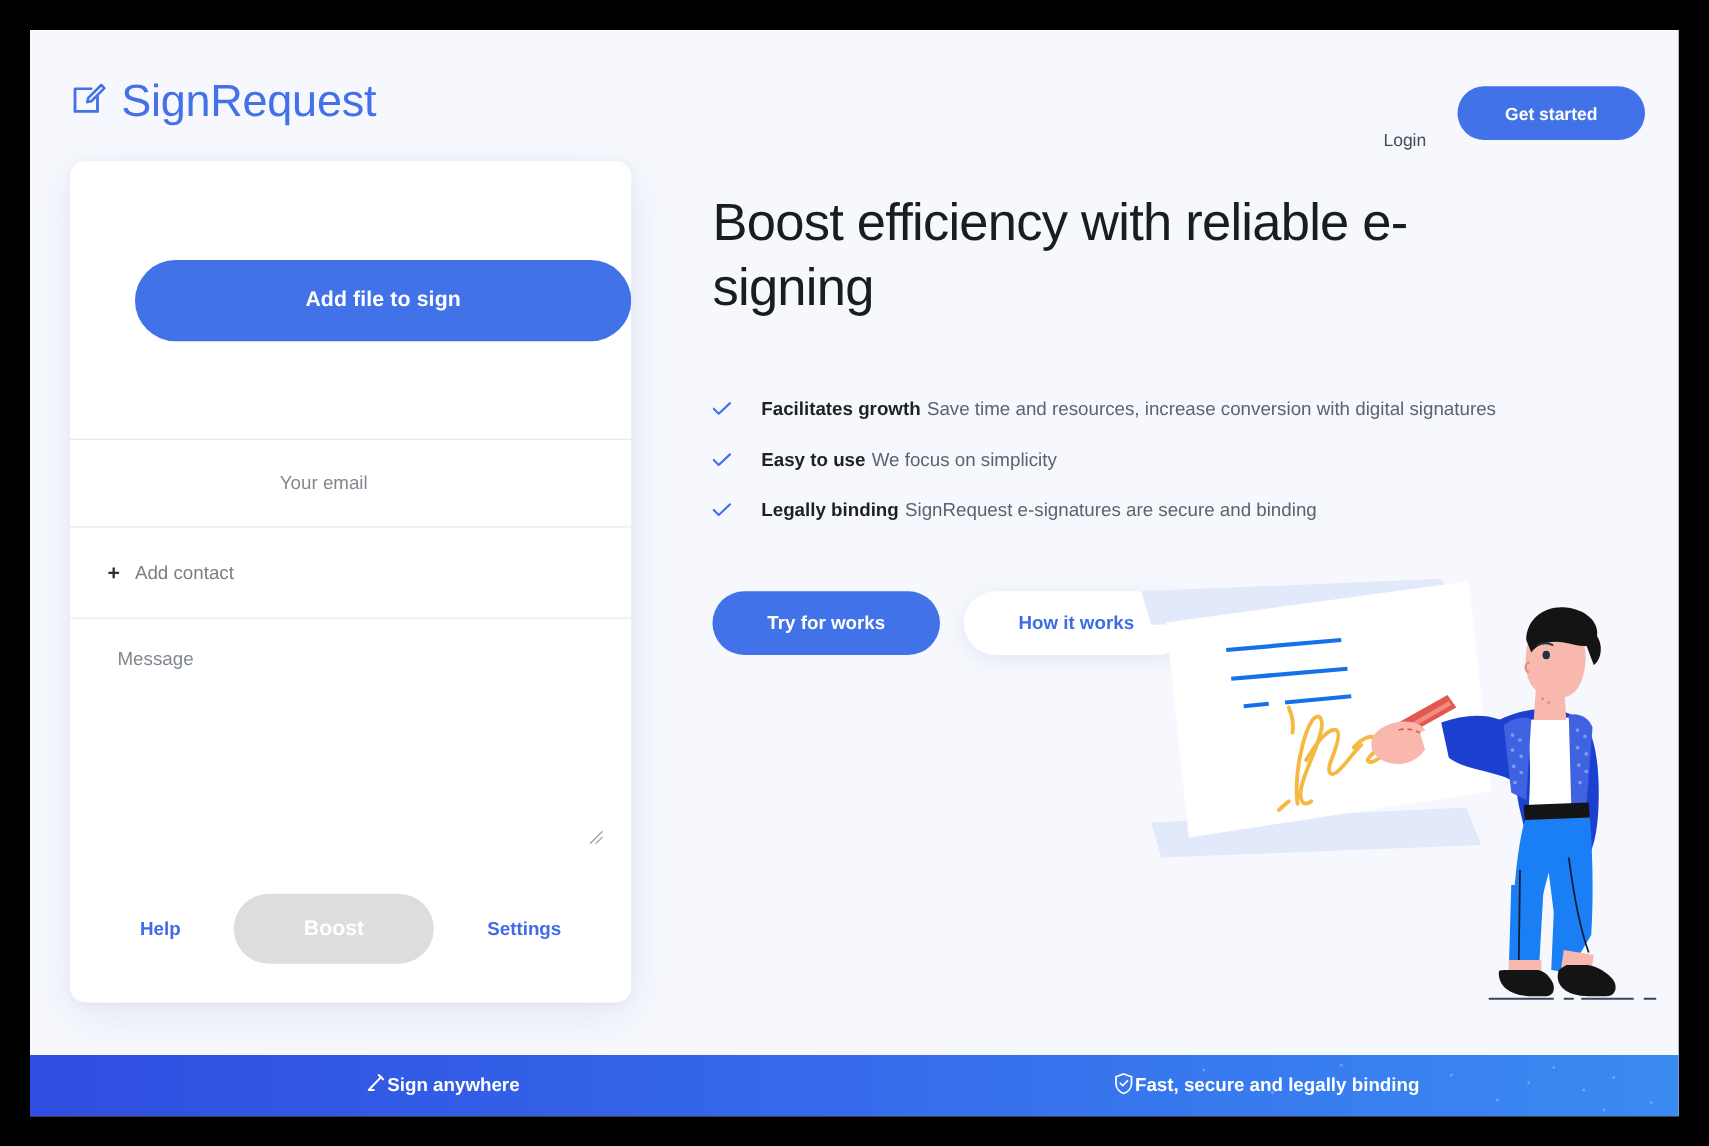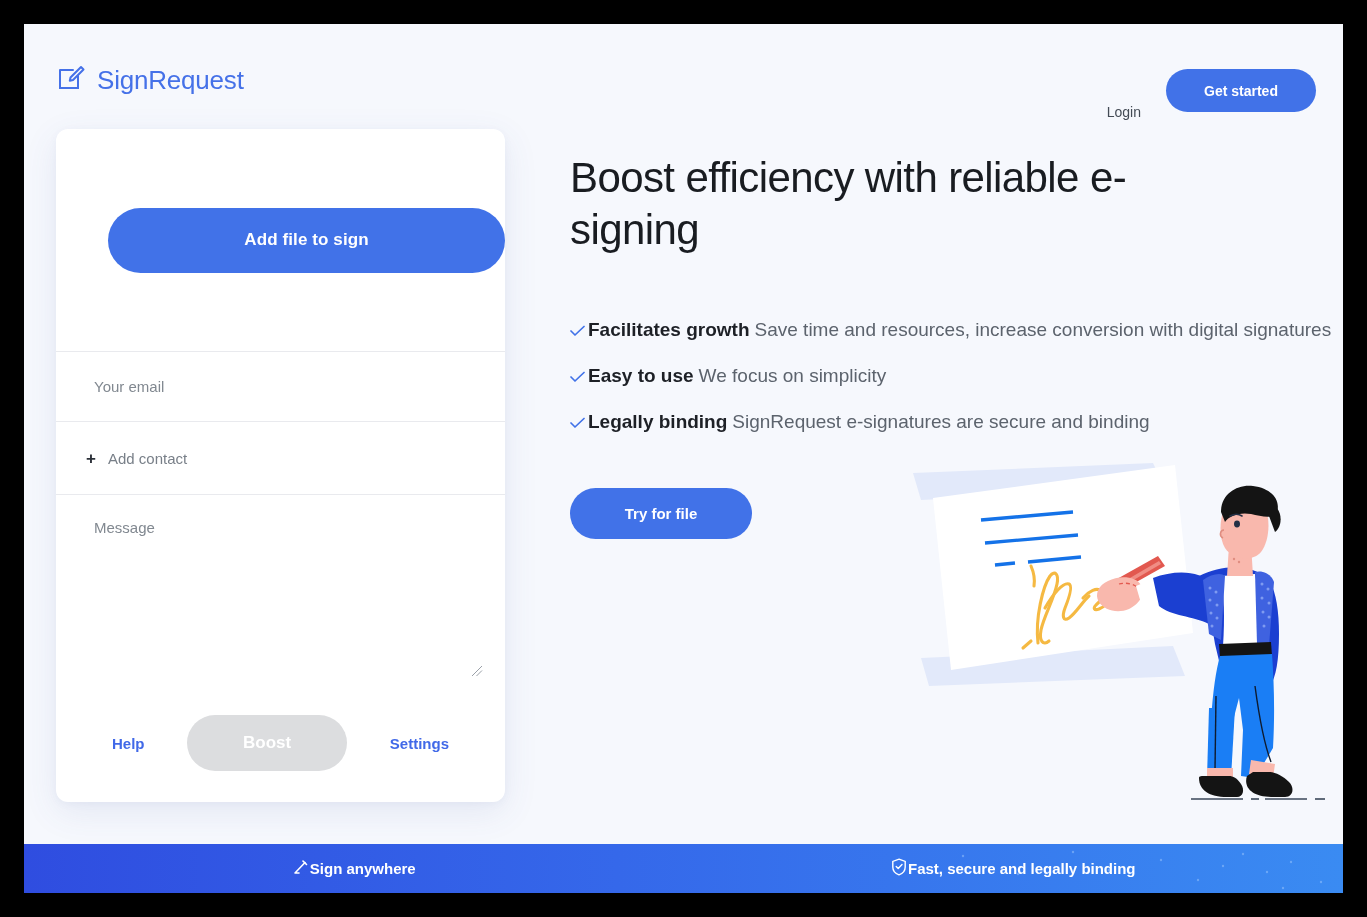--- a/index.html
+++ b/index.html
@@ -43,21 +43,21 @@
     position: absolute;
     left: 33px;
     top: 39px;
     display: flex;
     align-items: center;
     gap: 11px;
     cursor: pointer;
   }
   #logo .logo-mark { display: block; }
   #logo .logo-text {
-    font-size: 26px;
+    font-size: 36px;
     color: #4571e8;
     letter-spacing: -0.2px;
     line-height: 1;
     white-space: nowrap;
   }
   #login-link {
     position: absolute;
     right: 202px;
     top: 80px;
     font-size: 14px;
@@ -126,20 +126,21 @@
     padding-left: 38px;
   }
   #email-input {
     border: none;
     outline: none;
     font-size: 15px;
     color: #0f172a;
     background: transparent;
     width: 330px;
     font-family: "Liberation Sans", sans-serif;
+    text-align: center;
   }
   #email-input::placeholder { color: #818890; }
 
   #add-contact-row {
     height: 72px;
     display: flex;
     align-items: center;
     padding-left: 30px;
     gap: 12px;
     cursor: pointer;
@@ -230,22 +231,22 @@
   }
   #features {
     margin-top: 62px;
     display: flex;
     flex-direction: column;
     gap: 21px;
   }
   .feature {
     display: flex;
     align-items: baseline;
-    gap: 3px;
-    font-size: 19px;
+    gap: 24px;
+    font-size: 15px;
     line-height: 1.3;
     white-space: nowrap;
   }
   .feature .check {
     position: relative;
     top: 1px;
     flex: none;
   }
   .feature .lead {
     font-weight: bold;
@@ -414,21 +415,22 @@
           <span class="check">
             <svg width="15" height="12" viewBox="0 0 15 12">
                 <path d="M1 6 L5 10 L14 1.5" fill="none" stroke="#4172e8" stroke-width="1.7" stroke-linecap="round" stroke-linejoin="round"></path>
               </svg>
           </span>
           <span><span class="lead">Legally binding</span><span class="desc">SignRequest e-signatures are secure and binding</span></span>
         </div>
       </div>
 
       <div id="cta-row">
-        <button id="try-free-btn">Try for file</button>
+        <button id="try-free-btn">Try for works</button>
+        <button id="how-it-works-btn">How it works</button>
       </div>
     </div>
 
     <div id="illustration">
       <svg width="430" height="380" viewBox="0 0 430 380">
 
         <path d="M10 15 L250 5 L262 30 L18 42 z" fill="#e2e9fa"></path>
         <path d="M18 200 L270 188 L282 218 L26 228 z" fill="#e2e9fa"></path>
 
         <path d="M30 40 L272 7 L290 175 L48 212 z" fill="#ffffff"></path>

